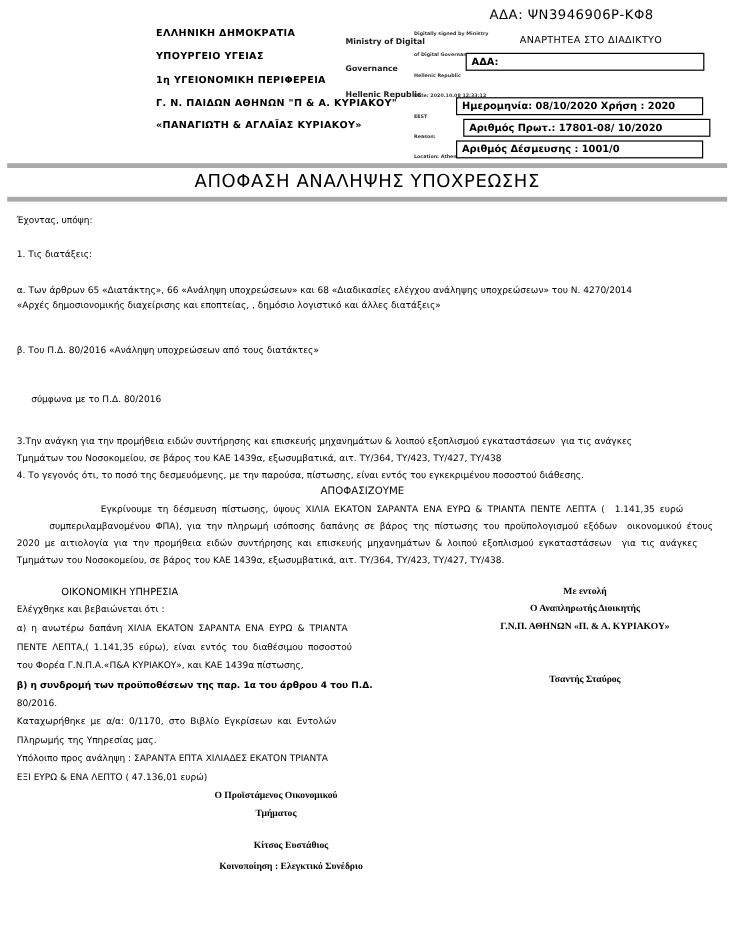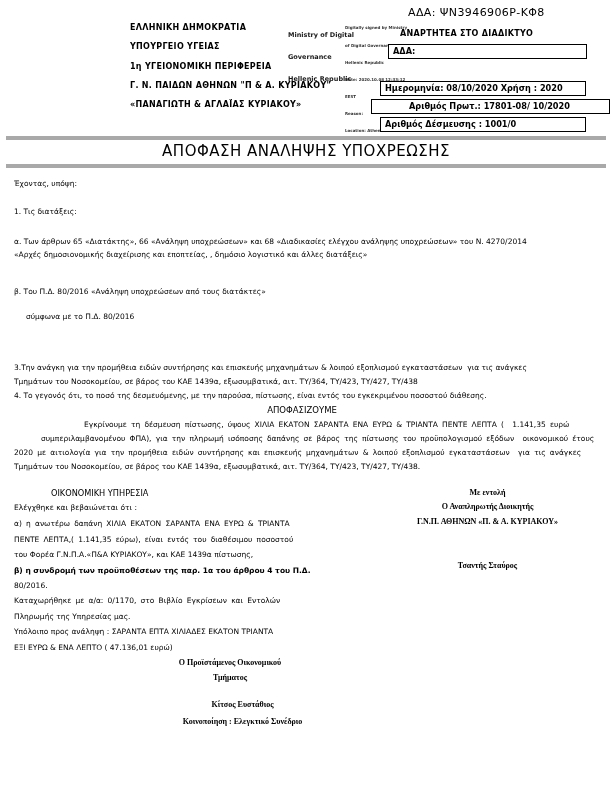--- a/index.html
+++ b/index.html
@@ -3,21 +3,21 @@
 <meta charset="utf-8">
 <style>
   html,body{margin:0;padding:0;background:#fff;}
   .page{position:relative;width:612px;height:792px;background:#ffffff;overflow:hidden;
         font-family:"DejaVu Sans",sans-serif;color:#000;}
   .abs{position:absolute;white-space:pre;}
   .org{font-weight:bold;font-size:8px;letter-spacing:.3px;}
   .ada-top{font-size:11px;letter-spacing:.4px;}
   .stamp-auth{font-size:6.5px;line-height:7.4px;font-weight:bold;color:#1a1a1a;}
   .stamp-det{font-size:4px;line-height:5.7px;font-weight:bold;color:#333;}
-  .anartitea{font-weight:bold;font-size:8px;letter-spacing:.3px;text-align:left;}
+  .anartitea{font-weight:normal;font-size:8px;letter-spacing:.3px;text-align:center;}
   .hbox{position:absolute;border:1.4px solid #000;height:13px;background:#fff;}
   .hbox .lbl{font-weight:bold;font-size:8.2px;line-height:13px;padding-left:4px;white-space:pre;}
   .rule{position:absolute;left:6px;width:600px;height:4px;background:#a9a9a9;}
   .doc-title{position:absolute;left:0;width:612px;text-align:center;font-size:15px;letter-spacing:.5px;}
   .bl{font-size:7.5px;white-space:pre;}
   .bl.just{word-spacing:1.8px;}
   .bold{font-weight:normal;padding-left:37px;}
   .sig{font-family:"Liberation Serif",serif;font-weight:bold;font-size:8px;text-align:center;white-space:pre;}
   .center-block{position:absolute;text-align:center;}
 </style>
@@ -51,37 +51,37 @@
 
   <div class="abs anartitea" style="left:400px;top:29px;width:185px;">ΑΝΑΡΤΗΤΕΑ ΣΤΟ ΔΙΑΔΙΚΤΥΟ</div>
 
   <div class="hbox" style="left:388px;top:44px;width:197px;">
     <div class="lbl">ΑΔΑ:</div>
   </div>
 
   <div class="hbox" style="left:380px;top:81px;width:204px;">
     <div class="lbl">Ημερομηνία: 08/10/2020 Χρήση : 2020</div>
   </div>
-  <div class="hbox" style="left:371px;top:99px;width:204px;padding-left:33px;">
+  <div class="hbox" style="left:386px;top:99px;width:204px;">
     <div class="lbl">Αριθμός Πρωτ.: 17801-08/ 10/2020</div>
   </div>
   <div class="hbox" style="left:380px;top:117px;width:204px;">
     <div class="lbl">Αριθμός Δέσμευσης : 1001/0</div>
   </div>
 
   <div class="rule" style="top:136px;"></div>
   <div class="doc-title" style="top:142px;">ΑΠΟΦΑΣΗ ΑΝΑΛΗΨΗΣ ΥΠΟΧΡΕΩΣΗΣ</div>
   <div class="rule" style="top:164px;"></div>
 
   <div class="abs bl" style="left:14px;top:179px;">Έχοντας, υπόψη:</div>
   <div class="abs bl" style="left:14px;top:207px;">1. Τις διατάξεις:</div>
   <div class="abs bl" style="left:14px;top:237px;">α. Των άρθρων 65 «Διατάκτης», 66 «Ανάληψη υποχρεώσεων» και 68 «Διαδικασίες ελέγχου ανάληψης υποχρεώσεων» του Ν. 4270/2014</div>
   <div class="abs bl" style="left:14px;top:250px;">«Αρχές δημοσιονομικής διαχείρισης και εποπτείας, , δημόσιο λογιστικό και άλλες διατάξεις»</div>
   <div class="abs bl" style="left:14px;top:287px;">β. Του Π.Δ. 80/2016 «Ανάληψη υποχρεώσεων από τους διατάκτες»</div>
-  <div class="abs bl" style="left:14px;top:312px;padding-left:12px;">σύμφωνα με το Π.Δ. 80/2016</div>
+  <div class="abs bl" style="left:14px;top:328px;padding-left:12px;">σύμφωνα με το Π.Δ. 80/2016</div>
   <div class="abs bl" style="left:14px;top:363px;">3.Την ανάγκη για την προμήθεια ειδών συντήρησης και επισκευής μηχανημάτων &amp; λοιπού εξοπλισμού εγκαταστάσεων  για τις ανάγκες</div>
   <div class="abs bl" style="left:14px;top:377px;">Τμημάτων του Νοσοκομείου, σε βάρος του ΚΑΕ 1439α, εξωσυμβατικά, αιτ. ΤΥ/364, ΤΥ/423, ΤΥ/427, ΤΥ/438</div>
   <div class="abs bl" style="left:14px;top:391px;">4. Το γεγονός ότι, το ποσό της δεσμευόμενης, με την παρούσα, πίστωσης, είναι εντός του εγκεκριμένου ποσοστού διάθεσης.</div>
 
   <div class="center-block bl bold" style="left:0px;top:405px;width:530px;font-size:8.5px;">ΑΠΟΦΑΣΙΖΟΥΜΕ</div>
 
   <div class="abs bl just" style="left:43px;top:420px;padding-left:41px;">Εγκρίνουμε τη δέσμευση πίστωσης, ύψους ΧΙΛΙΑ ΕΚΑΤΟΝ ΣΑΡΑΝΤΑ ΕΝΑ ΕΥΡΩ &amp; ΤΡΙΑΝΤΑ ΠΕΝΤΕ ΛΕΠΤΑ (  1.141,35 ευρώ</div>
   <div class="abs bl just" style="left:14px;top:434px;padding-left:27px;">συμπεριλαμβανομένου ΦΠΑ), για την πληρωμή ισόποσης δαπάνης σε βάρος της πίστωσης του προϋπολογισμού εξόδων  οικονομικού έτους</div>
   <div class="abs bl just" style="left:14px;top:448px;">2020 με αιτιολογία για την προμήθεια ειδών συντήρησης και επισκευής μηχανημάτων &amp; λοιπού εξοπλισμού εγκαταστάσεων  για τις ανάγκες</div>
   <div class="abs bl" style="left:14px;top:462px;">Τμημάτων του Νοσοκομείου, σε βάρος του ΚΑΕ 1439α, εξωσυμβατικά, αιτ. ΤΥ/364, ΤΥ/423, ΤΥ/427, ΤΥ/438.</div>

